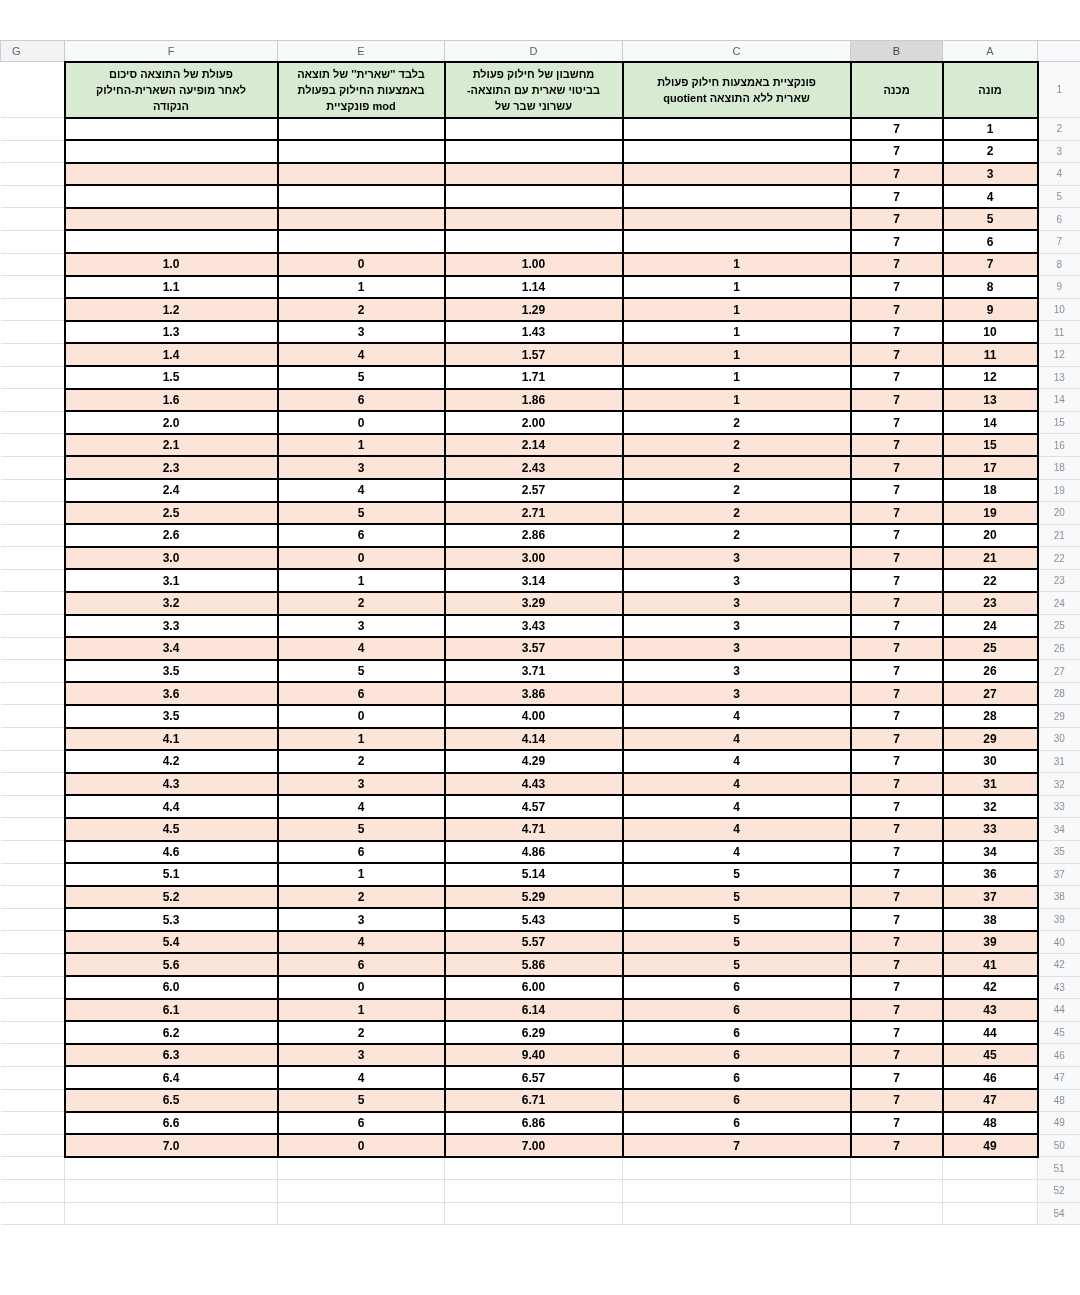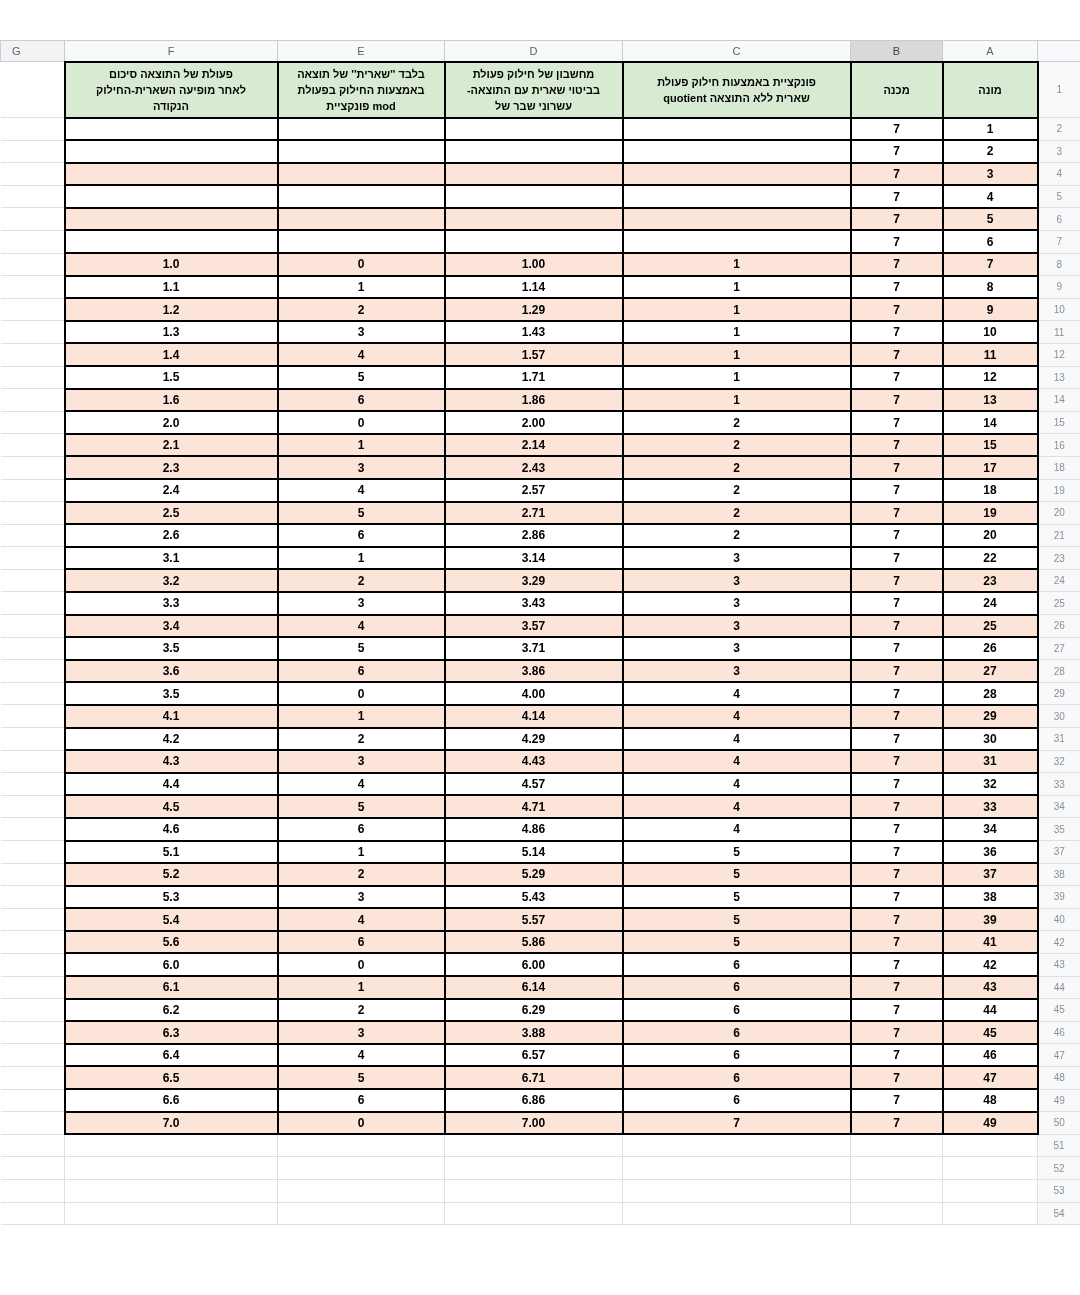--- a/index.html
+++ b/index.html
@@ -271,20 +271,30 @@
         <tr class="r-data">
           <td class="c-g"></td>
           <td class="c-d">2.6</td>
           <td class="c-d">6</td>
           <td class="c-d">2.86</td>
           <td class="c-d">2</td>
           <td class="c-d">7</td>
           <td class="c-d">20</td>
           <td class="c-n">21</td>
         </tr>
+        <tr class="r-data shaded">
+          <td class="c-g"></td>
+          <td class="c-d">3.0</td>
+          <td class="c-d">0</td>
+          <td class="c-d">3.00</td>
+          <td class="c-d">3</td>
+          <td class="c-d">7</td>
+          <td class="c-d">21</td>
+          <td class="c-n">22</td>
+        </tr>
         <tr class="r-data">
           <td class="c-g"></td>
           <td class="c-d">3.1</td>
           <td class="c-d">1</td>
           <td class="c-d">3.14</td>
           <td class="c-d">3</td>
           <td class="c-d">7</td>
           <td class="c-d">22</td>
           <td class="c-n">23</td>
         </tr>
@@ -485,21 +495,21 @@
           <td class="c-d">6.29</td>
           <td class="c-d">6</td>
           <td class="c-d">7</td>
           <td class="c-d">44</td>
           <td class="c-n">45</td>
         </tr>
         <tr class="r-data shaded">
           <td class="c-g"></td>
           <td class="c-d">6.3</td>
           <td class="c-d">3</td>
-          <td class="c-d">3.88</td>
+          <td class="c-d">9.40</td>
           <td class="c-d">6</td>
           <td class="c-d">7</td>
           <td class="c-d">45</td>
           <td class="c-n">46</td>
         </tr>
         <tr class="r-data">
           <td class="c-g"></td>
           <td class="c-d">6.4</td>
           <td class="c-d">4</td>
           <td class="c-d">6.57</td>
@@ -550,30 +560,20 @@
         </tr>
         <tr class="r-data">
           <td class="c-g"></td>
           <td class="c-e"></td>
           <td class="c-e"></td>
           <td class="c-e"></td>
           <td class="c-e"></td>
           <td class="c-e"></td>
           <td class="c-e"></td>
           <td class="c-n">52</td>
-        </tr>
-        <tr class="r-data">
-          <td class="c-g"></td>
-          <td class="c-e"></td>
-          <td class="c-e"></td>
-          <td class="c-e"></td>
-          <td class="c-e"></td>
-          <td class="c-e"></td>
-          <td class="c-e"></td>
-          <td class="c-n">53</td>
         </tr>
         <tr class="r-data">
           <td class="c-g"></td>
           <td class="c-e"></td>
           <td class="c-e"></td>
           <td class="c-e"></td>
           <td class="c-e"></td>
           <td class="c-e"></td>
           <td class="c-e"></td>
           <td class="c-n">54</td>

